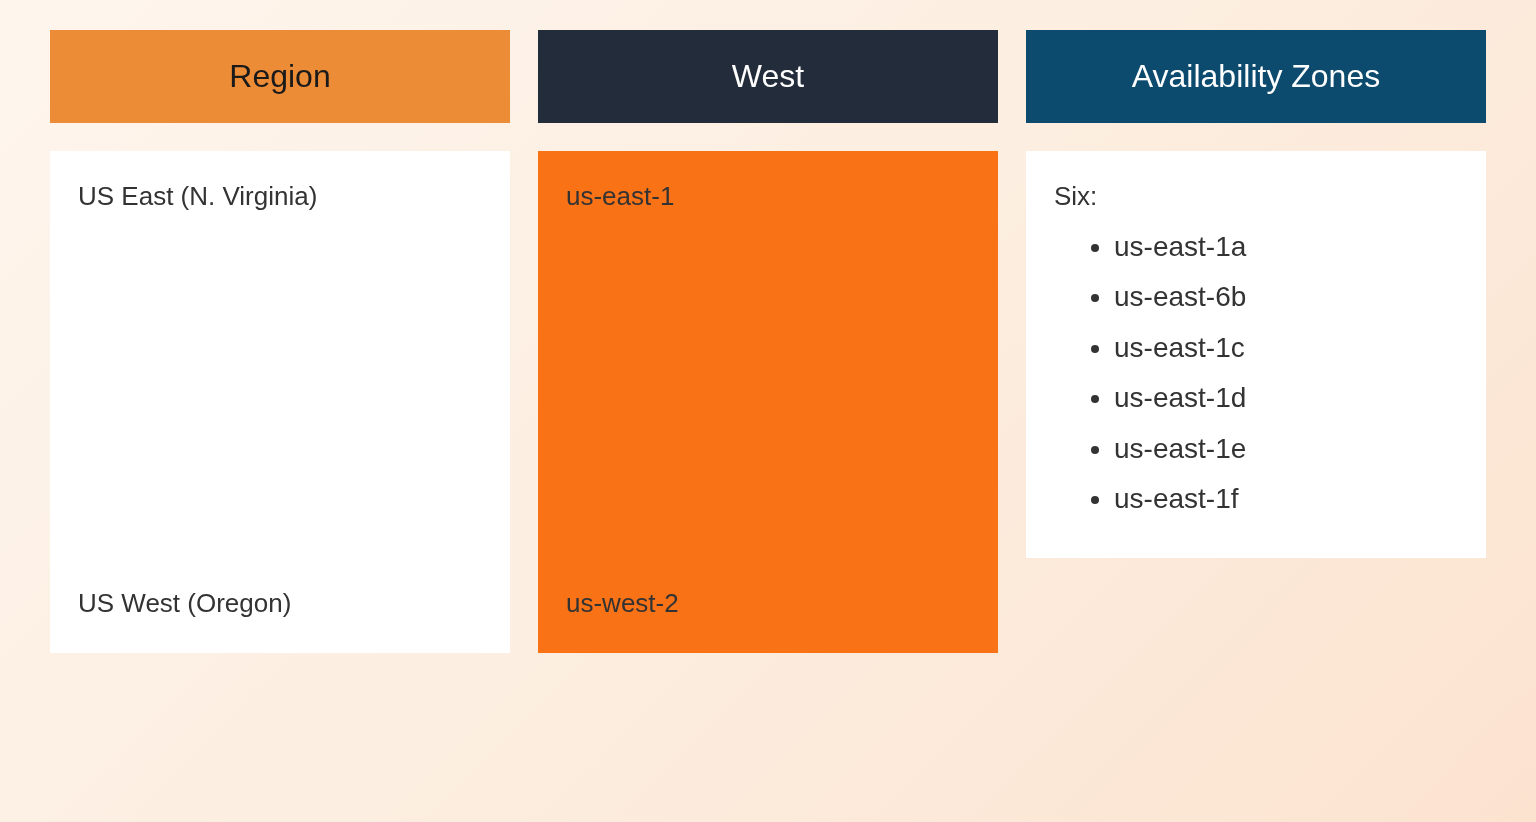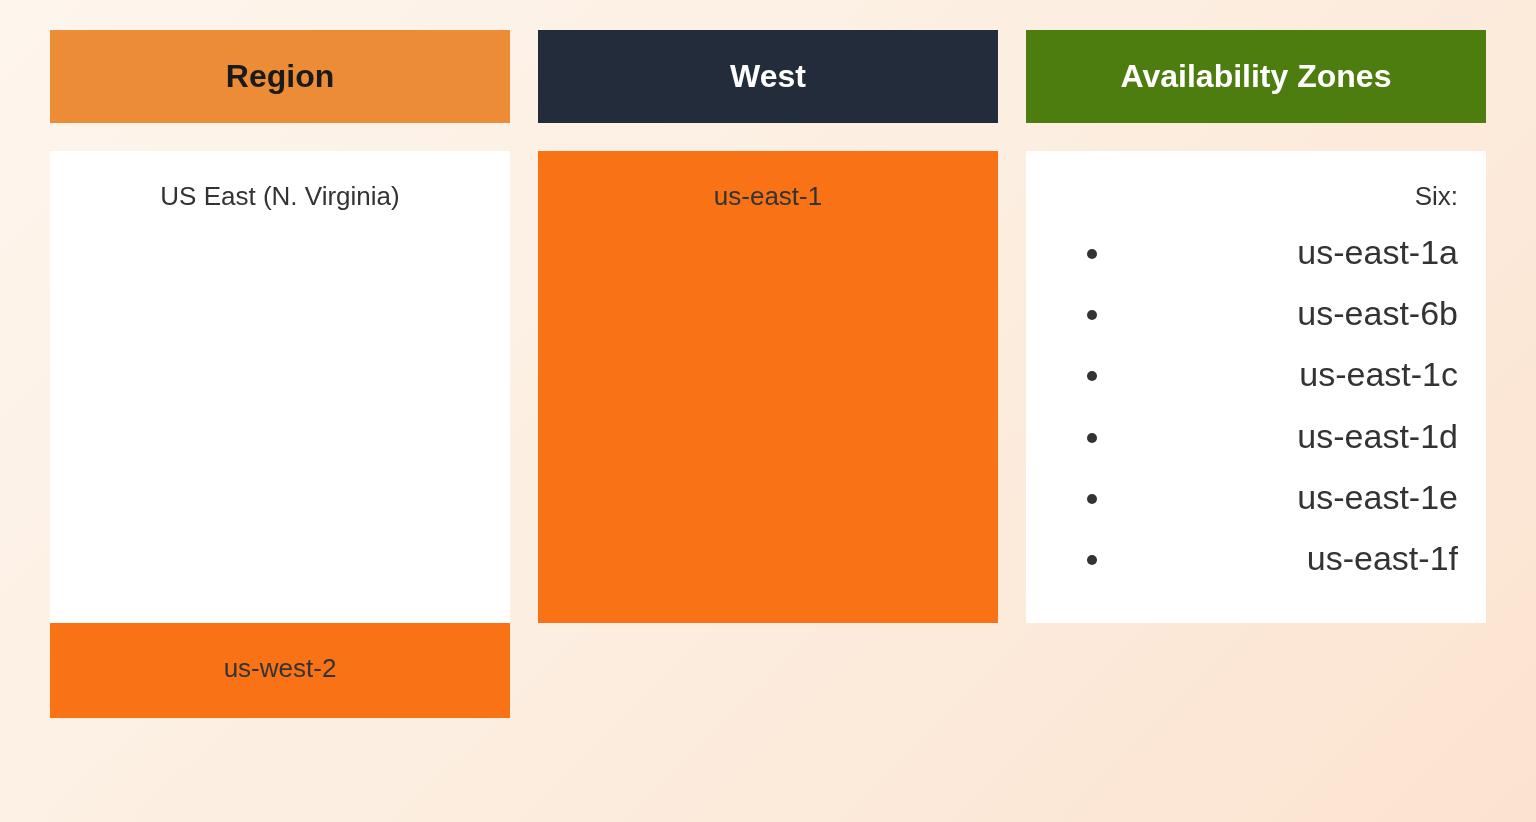--- a/index.html
+++ b/index.html
@@ -18,62 +18,61 @@
     }
     .table {
       display: grid;
       grid-template-columns: 1fr 1fr 1fr;
       gap: 0 28px;
       width: 100%;
     }
     .th {
       padding: 28px 20px;
       font-size: 32px;
-      font-weight: 700;
+      font-weight: 400;
       text-align: center;
       margin-bottom: 28px;
     }
     .th-region {
       background: #ed8c36;
       color: #1a1a1a;
     }
     .th-code {
       background: #232c3b;
       color: #ffffff;
     }
     .th-az {
-      background: #4d7c0f;
+      background: #0c4a6e;
       color: #ffffff;
     }
     .td {
       background: #ffffff;
       padding: 30px 28px;
       font-size: 26px;
       color: #333333;
       border-bottom: 4px solid transparent;
     }
     .td-code {
       background: #f97316;
     }
     .td-region, .td-code {
-      text-align: center;
     }
     .td-az {
-      text-align: right;
+      text-align: left;
     }
     .az-label {
       margin-bottom: 10px;
       display: block;
     }
     .az-list {
       list-style: disc;
       padding-left: 60px;
     }
     .az-list li {
-      font-size: 34px;
+      font-size: 28px;
       color: #333333;
       line-height: 1.8;
     }
   </style>
 </head>
 <body>
 
 <div class="table">
   <div class="th th-region">Region</div>
   <div class="th th-code">West</div>
@@ -86,14 +85,15 @@
     <ul class="az-list">
       <li>us-east-1a</li>
       <li>us-east-6b</li>
       <li>us-east-1c</li>
       <li>us-east-1d</li>
       <li>us-east-1e</li>
       <li>us-east-1f</li>
     </ul>
   </div>
 
+  <div class="td td-region">US West (Oregon)</div>
   <div class="td td-code">us-west-2</div>
 </div>
 
 </body></html>

